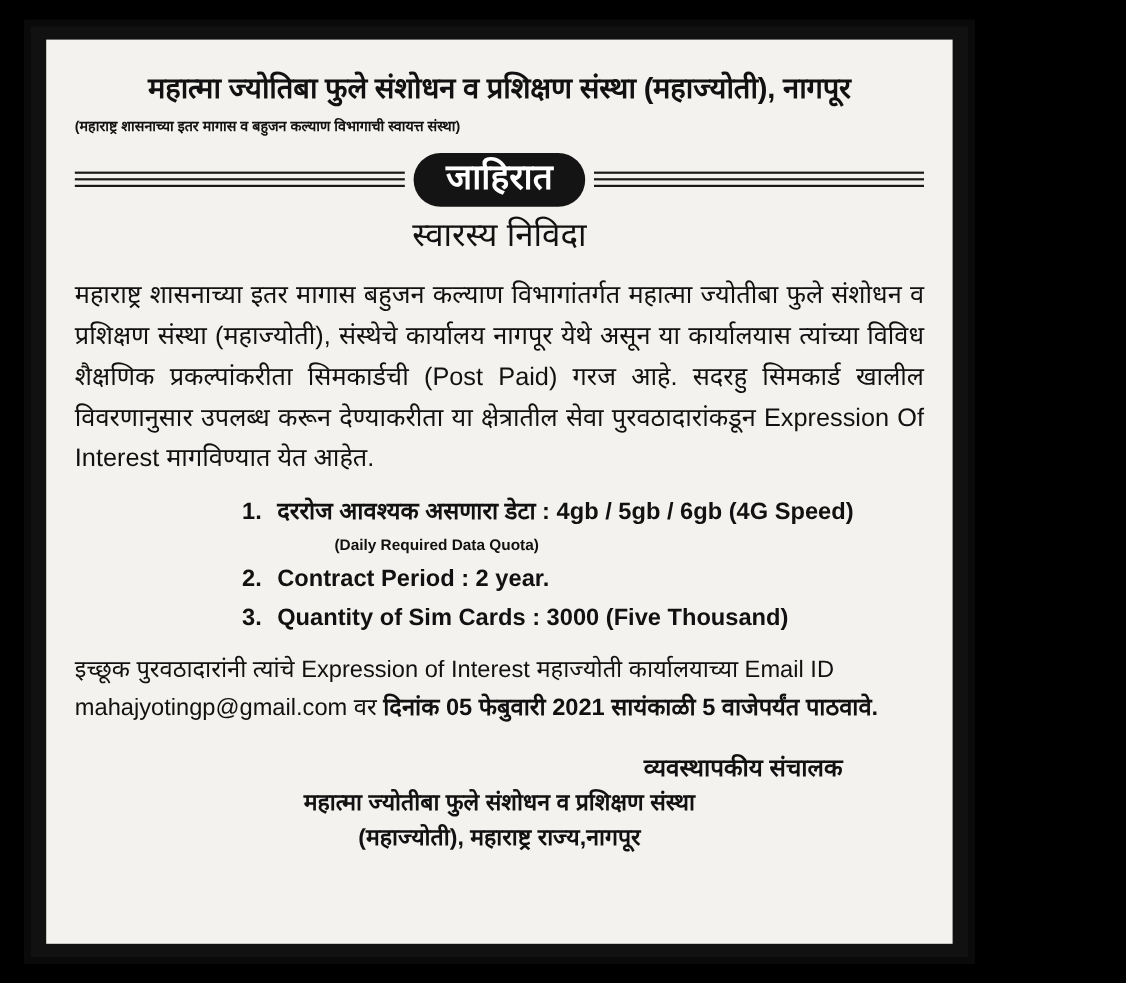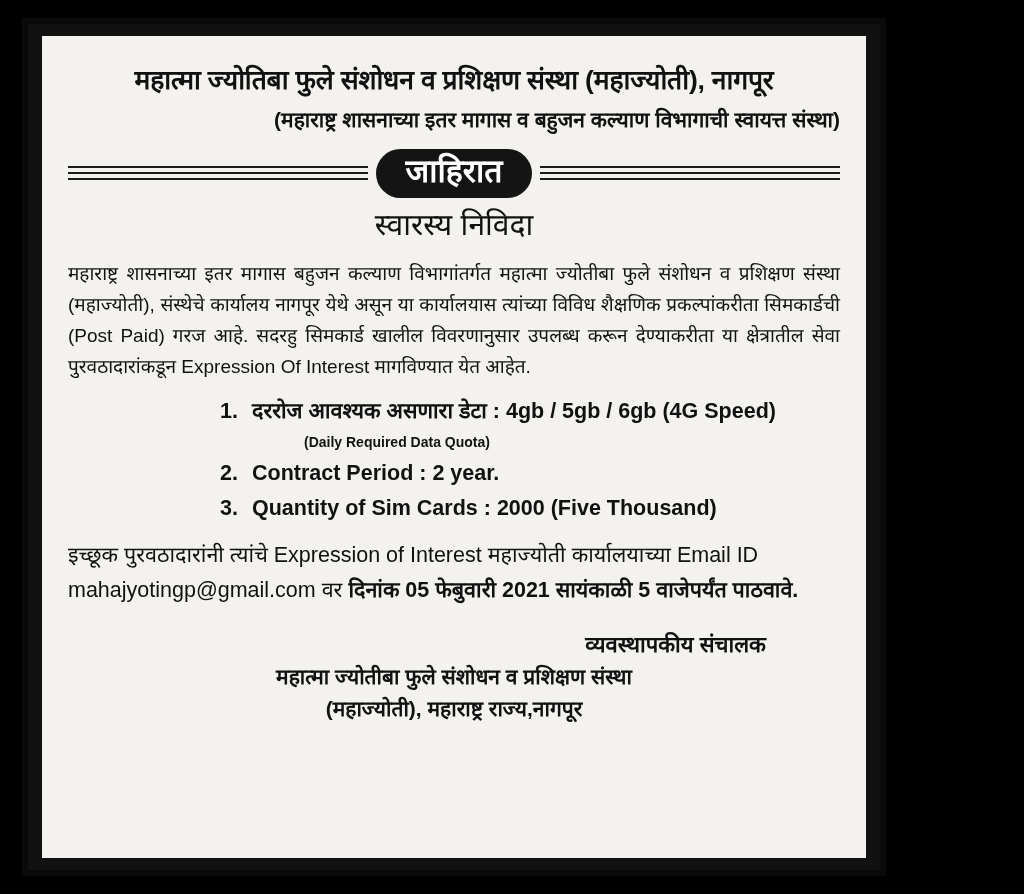--- a/index.html
+++ b/index.html
@@ -44,23 +44,23 @@
   .heading-1 {
     text-align: center;
     font-weight: bold;
     font-size: 26.5px;
     letter-spacing: -0.2px;
     color: #111111;
     line-height: 1.25;
     margin-top: 12px;
   }
   .heading-2 {
-    text-align: right;
-    font-weight: bold;
-    font-size: 21px;
+    text-align: left;
+    font-weight: bold;
+    font-size: 13px;
     color: #111111;
     margin-top: 10px;
     line-height: 1.25;
   }
   .banner-row {
     position: relative;
     height: 56px;
     margin-top: 12px;
     display: flex;
     align-items: center;
@@ -96,21 +96,21 @@
   .heading-3 {
     text-align: center;
     font-weight: normal;
     font-size: 30px;
     color: #111111;
     margin-top: 6px;
     line-height: 1.2;
   }
   .body-para {
     margin-top: 16px;
-    font-size: 19px;
+    font-size: 23px;
     line-height: 1.62;
     color: #111111;
     text-align: justify;
     text-justify: inter-word;
   }
   .num-list {
     margin: 14px 0 0 0;
     padding: 0;
     list-style: none;
   }
@@ -203,21 +203,21 @@
           <span class="num">1.</span>
           <span class="item-text">दररोज आवश्यक असणारा डेटा :  4gb / 5gb / 6gb (4G Speed)</span>
         </li>
         <div class="sub-line">(Daily Required Data Quota)</div>
         <li>
           <span class="num">2.</span>
           <span class="item-text">Contract Period :  2 year.</span>
         </li>
         <li>
           <span class="num">3.</span>
-          <span class="item-text">Quantity of Sim Cards :  2000 (Five Thousand)</span>
+          <span class="item-text">Quantity of Sim Cards :  3000 (Five Thousand)</span>
         </li>
       </ul>
 
       <div class="closing-para">
         <span>इच्छूक पुरवठादारांनी त्यांचे Expression of Interest महाज्योती कार्यालयाच्या Email ID</span>
         <span>mahajyotingp@gmail.com</span><span> वर </span><span class="strong">दिनांक 05 फेबुवारी 2021 सायंकाळी 5 वाजेपर्यंत पाठवावे.</span>
       </div>
 
       <div class="sign-block">
         <div class="sign-title">व्यवस्थापकीय संचालक</div>

